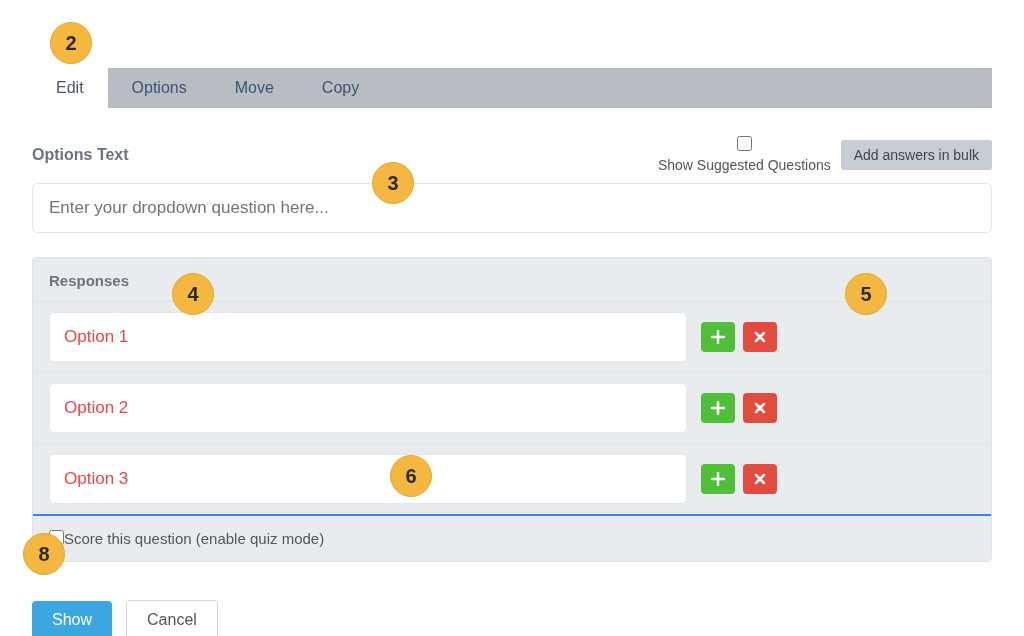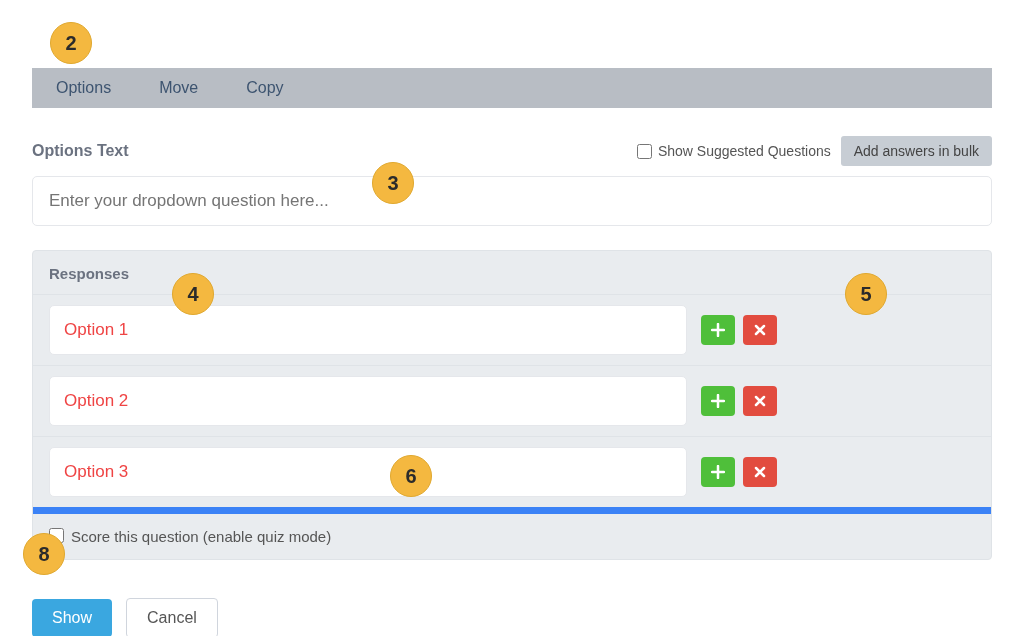--- a/index.html
+++ b/index.html
@@ -49,20 +49,21 @@
       display: flex;
       align-items: center;
       gap: 10px;
     }
     .checkbox-wrap {
       display: flex;
       align-items: center;
       gap: 6px;
       font-size: 14px;
       color: #555;
+      flex-direction: column;
     }
     .checkbox-wrap input[type="checkbox"] {
       width: 15px; height: 15px;
       border: 1px solid #aaa;
       border-radius: 3px;
     }
     .btn-grey {
       background: #c7cdd4;
       color: #444;
       border: none;
@@ -123,23 +124,23 @@
       align-items: center;
       justify-content: center;
       cursor: pointer;
       color: #fff;
     }
     .icon-btn.green { background: #4fbf3a; }
     .icon-btn.red { background: #e24c3f; }
     .score-row {
       display: flex;
       align-items: flex-start;
-      gap: 7px;
+      gap: 0;
       padding: 14px 16px;
-      border-top: 7px solid #3b82f6;
+      border-top: 2px solid #3b82f6;
       font-size: 15px;
       color: #555;
     }
     .score-row input[type="checkbox"] {
       width: 15px; height: 15px;
     }
     .footer {
       margin-top: 38px;
       display: flex;
       gap: 14px;
@@ -180,20 +181,21 @@
       border: 1px solid #e0a82e;
     }
     svg { display: block; }
   </style>
 </head>
 <body>
 
 <div class="container">
 
   <div class="tabs">
+    <div class="tab active">Edit</div>
     <div class="tab">Options</div>
     <div class="tab">Move</div>
     <div class="tab">Copy</div>
   </div>
 
   <div class="content">
     <div class="header-row">
       <div class="section-label">Options Text</div>
       <div class="right-controls">
         <label class="checkbox-wrap">

